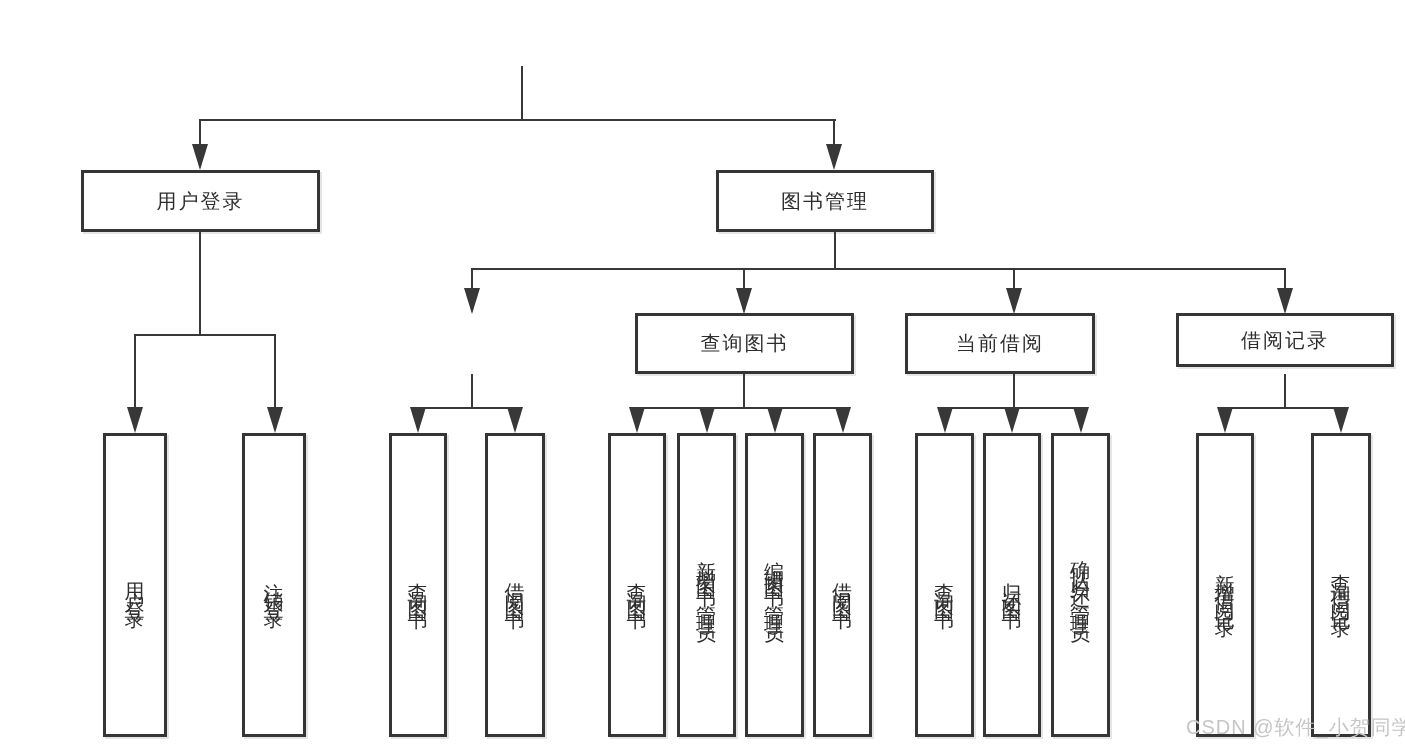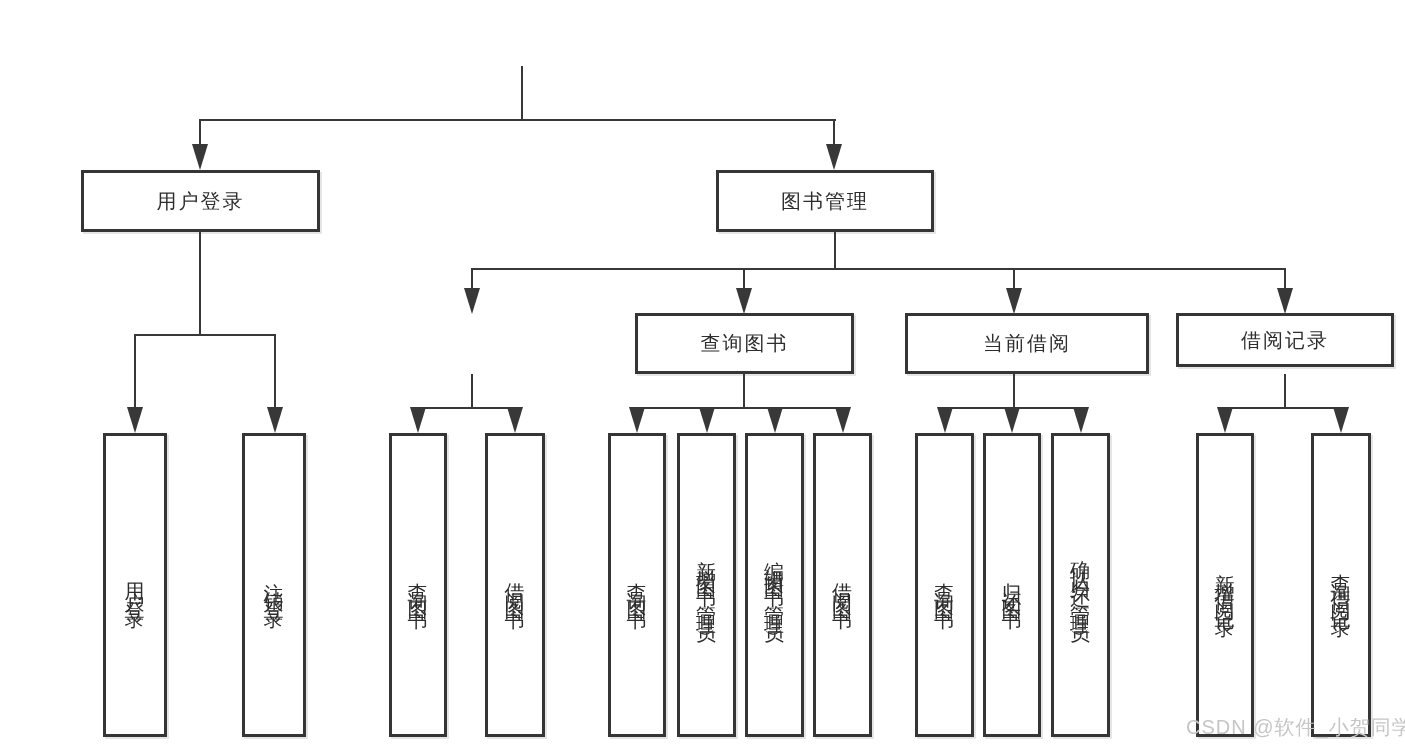--- a/index.html
+++ b/index.html
@@ -56,21 +56,21 @@
   <div class="line" style="left:471px; top:268px; width:2px; height:22px;"></div>
   <div class="arrow" style="left:464px; top:288px;"></div>
   <div class="line" style="left:743px; top:268px; width:2px; height:22px;"></div>
   <div class="arrow" style="left:736px; top:288px;"></div>
   <div class="line" style="left:1013px; top:268px; width:2px; height:22px;"></div>
   <div class="arrow" style="left:1006px; top:288px;"></div>
   <div class="line" style="left:1284px; top:268px; width:2px; height:22px;"></div>
   <div class="arrow" style="left:1277px; top:288px;"></div>
 
   <div class="box hbox" style="left:635px; top:313px; width:219px; height:61px;">查询图书</div>
-  <div class="box hbox" style="left:905px; top:313px; width:244px; height:61px;">当前借阅</div>
+  <div class="box hbox" style="left:905px; top:313px; width:190px; height:61px;">当前借阅</div>
   <div class="box hbox" style="left:1176px; top:313px; width:218px; height:54px;">借阅记录</div>
 
   <div class="line" style="left:471px; top:374px; width:2px; height:35px;"></div>
   <div class="line" style="left:417px; top:407px; width:99px; height:2px;"></div>
   <div class="arrow" style="left:410px; top:407px;"></div>
   <div class="arrow" style="left:507px; top:407px;"></div>
 
   <div class="line" style="left:743px; top:374px; width:2px; height:35px;"></div>
   <div class="line" style="left:636px; top:407px; width:208px; height:2px;"></div>
   <div class="arrow" style="left:629px; top:407px;"></div>

